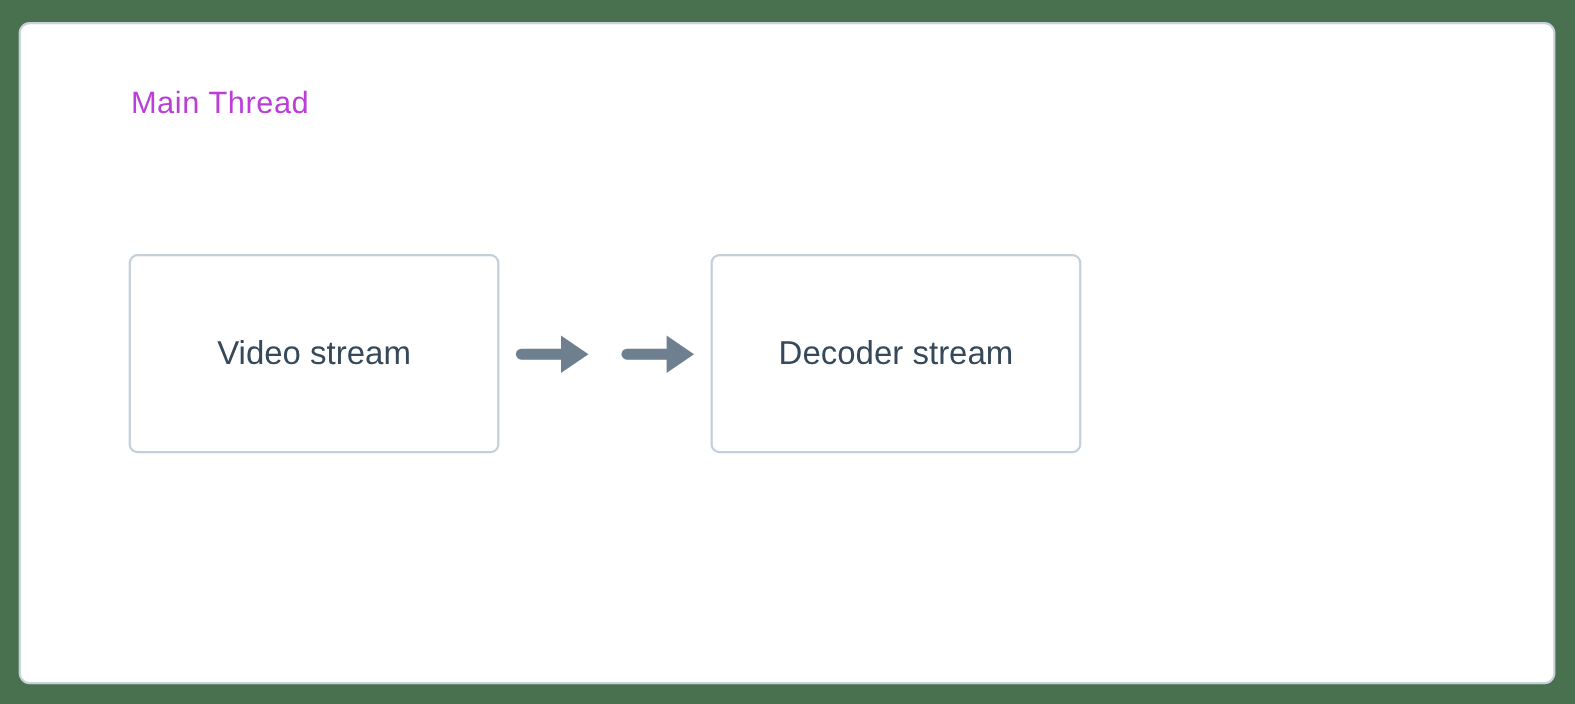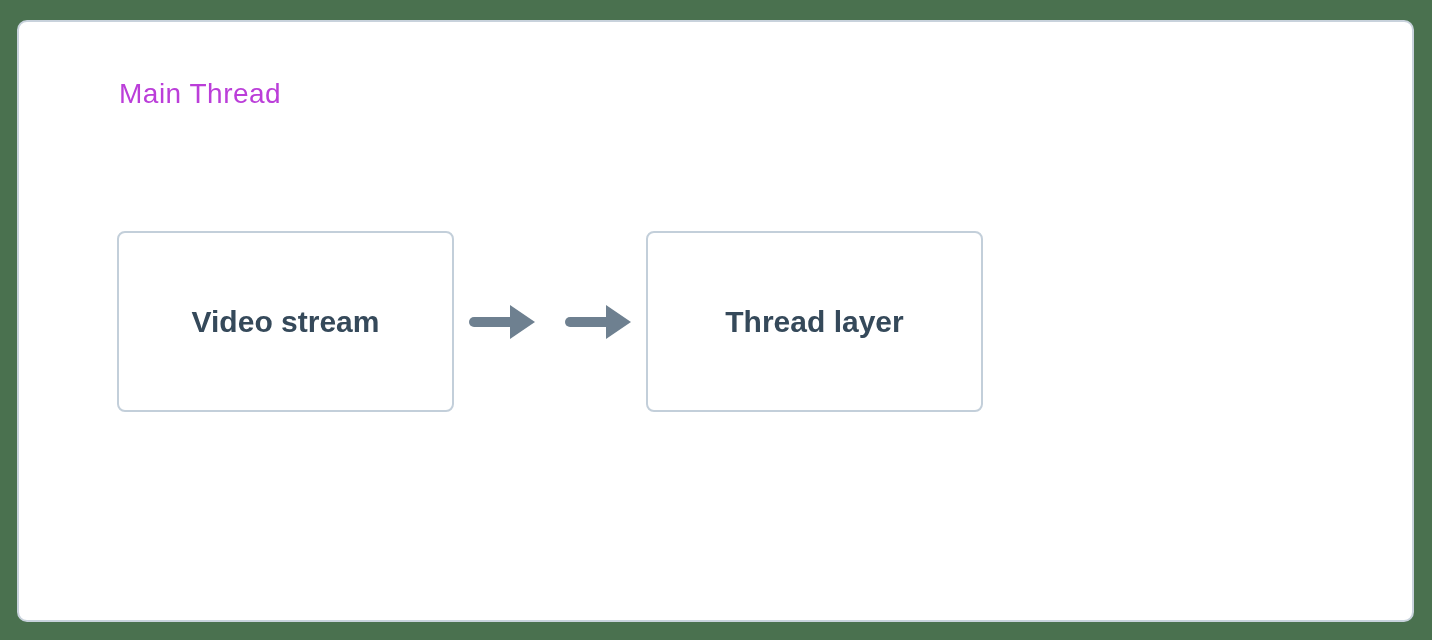--- a/index.html
+++ b/index.html
@@ -54,21 +54,21 @@
     height: 181px;
     background: var(--panel-background);
     border: 2px solid var(--node-border);
     border-radius: 8px;
     display: flex;
     align-items: center;
     justify-content: center;
   }
   .node-label {
     font-size: 30px;
-    font-weight: 700;
+    font-weight: 400;
     color: var(--node-text);
     white-space: nowrap;
   }
   .arrow {
     width: 96px;
     display: flex;
     align-items: center;
     justify-content: center;
     color: var(--arrow);
   }
@@ -101,18 +101,18 @@
 
 
       <div class="arrow">
         <svg viewBox="0 0 68 40" aria-hidden="true">
           <line x1="6" y1="20" x2="44" y2="20" stroke="currentColor" stroke-width="10" stroke-linecap="round"></line>
           <polygon points="42,3 67,20 42,37" fill="currentColor"></polygon>
         </svg>
       </div>
 
       <div class="node">
-        <span class="node-label">Thread layer</span>
+        <span class="node-label">Decoder stream</span>
       </div>
 
     </div>
   </div>
 </div>
 
 </body></html>

